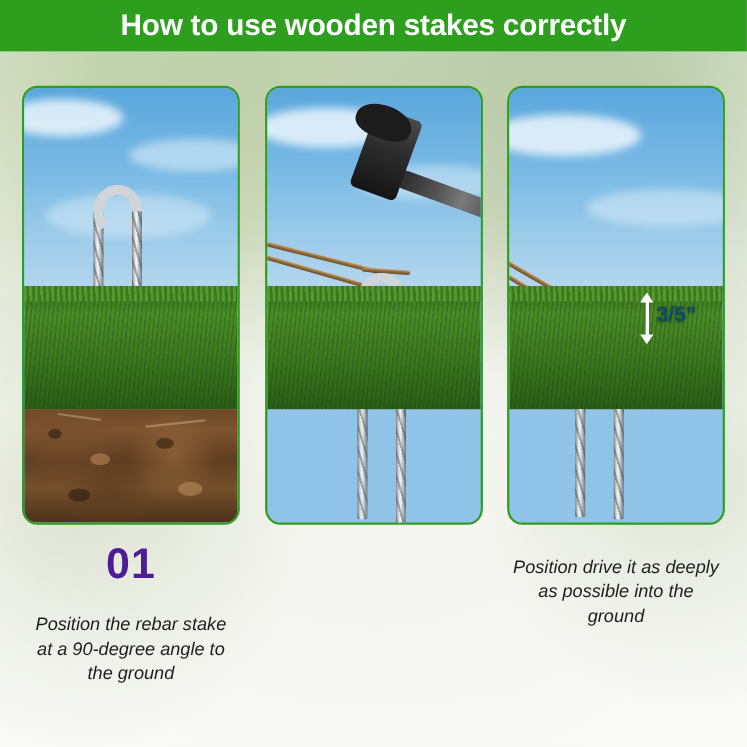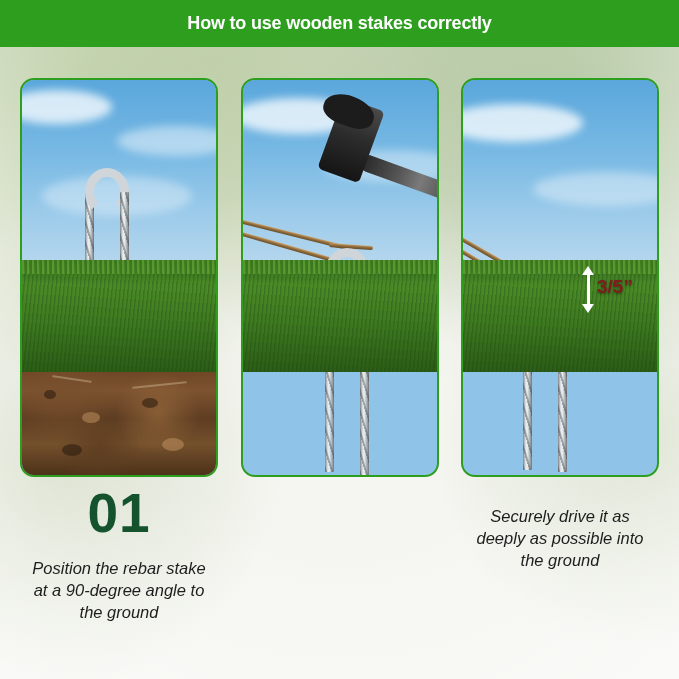--- a/index.html
+++ b/index.html
@@ -29,21 +29,21 @@
     top: 0;
     width: 679px;
     height: 47px;
     background: #2e9e1f;
     display: flex;
     align-items: center;
     justify-content: center;
   }
   .header-title {
     color: #ffffff;
-    font-size: 18px;
+    font-size: 27px;
     font-weight: bold;
     letter-spacing: -0.2px;
     white-space: nowrap;
   }
 
   
   .backdrop {
     position: absolute;
     left: 0;
     top: 47px;
@@ -214,21 +214,21 @@
   .measure-arrow-down {
     position: absolute;
     width: 0; height: 0;
     border-left: 6px solid transparent;
     border-right: 6px solid transparent;
   }
   .measure-arrow-up { border-bottom: 9px solid #ffffff; }
   .measure-arrow-down { border-top: 9px solid #ffffff; }
   .measure-label {
     position: absolute;
-    color: #7f1d1d;
+    color: #0c4a6e;
     font-size: 19px;
     font-weight: bold;
     text-shadow: 0 1px 3px rgba(0,0,0,0.5);
     white-space: nowrap;
     text-align: center;
   }
 
   
   .steps {
     position: absolute;
@@ -238,22 +238,22 @@
     display: flex;
     justify-content: space-between;
     padding: 0 20px;
     box-sizing: border-box;
   }
   .step {
     width: 198px;
     text-align: center;
   }
   .step-number {
-    color: #14532d;
-    font-size: 55px;
+    color: #4c1d95;
+    font-size: 39px;
     font-weight: bold;
     line-height: 52px;
     letter-spacing: 1px;
   }
   .step-caption {
     margin-top: 18px;
     color: #1d1d1d;
     font-size: 16.5px;
     line-height: 22px;
     padding: 0 4px;
@@ -390,18 +390,18 @@
 
   <div class="steps">
 
     <div class="step">
       <div class="step-number">01</div>
       <div class="step-caption">Position the rebar stake at a 90-degree angle to the ground</div>
     </div>
 
 
     <div class="step">
-      <div class="step-caption">Securely drive it as deeply as possible into the ground</div>
+      <div class="step-caption">Position drive it as deeply as possible into the ground</div>
     </div>
 
   </div>
 
 </div>
 
 </body></html>

